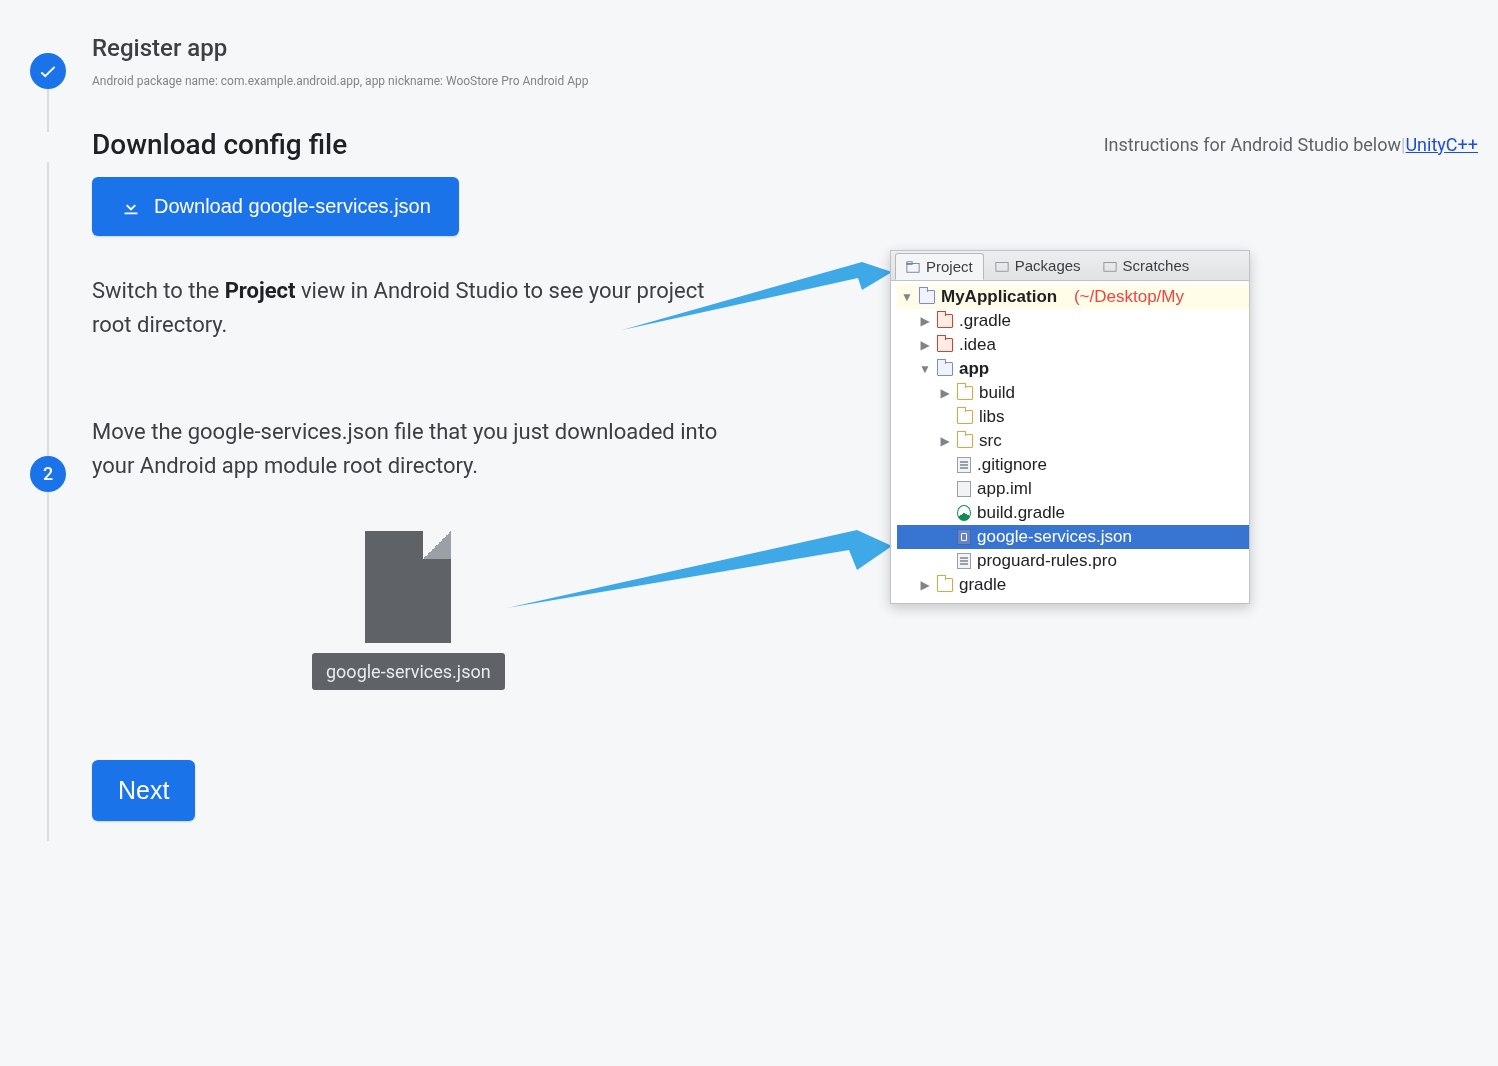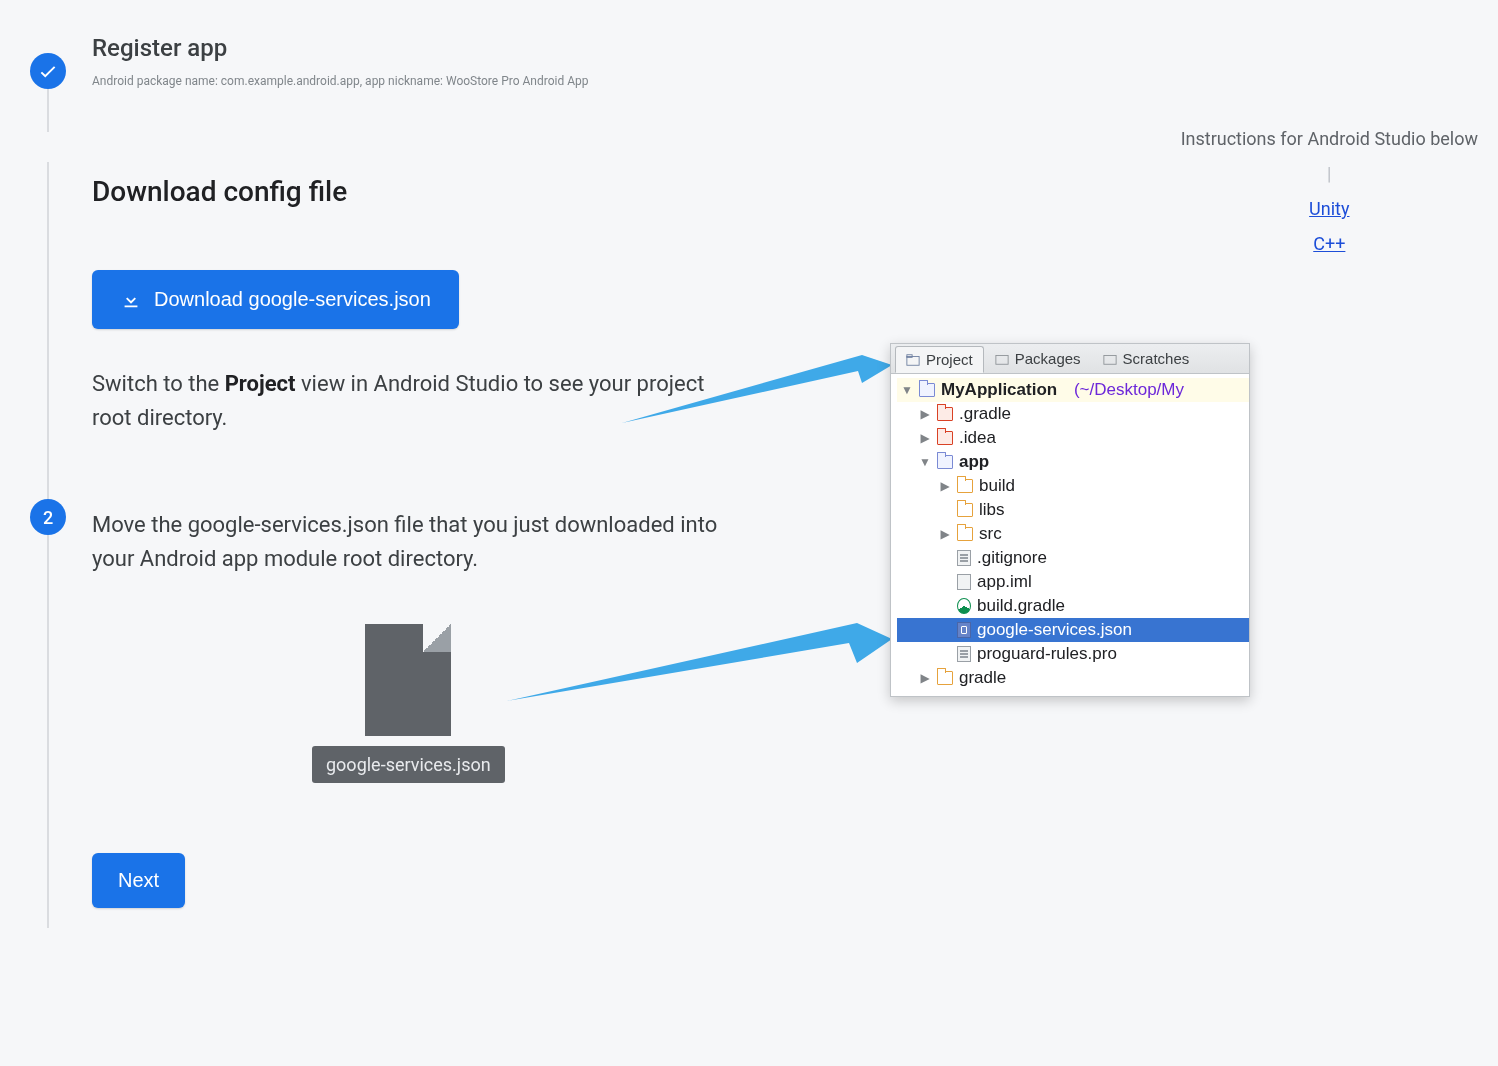--- a/index.html
+++ b/index.html
@@ -38,22 +38,22 @@
     font-size: 12px; color: #80868b; margin-top: 12px; margin-bottom: 24px;
   }
   .step-header-row {
     display: flex; align-items: center; justify-content: space-between;
     padding-top: 2px; margin-bottom: 16px;
   }
   .step-title-2 {
     font-size: 28px; font-weight: 500; color: #202124;
   }
   .instr-right {
-    display: flex; align-items: center; gap: 14px;
-    font-size: 18px; color: #5f6368; flex-direction: column;
+    display: flex; align-items: center; 
+    font-size: 18px; color: #5f6368;
   }
   .instr-right .sep { color: #bdc1c6; }
   .instr-right a { color: #1d4ed8; }
   .download-btn {
     display: inline-flex; align-items: center; gap: 12px;
     background: #1a73e8; color: white;
     border: none; border-radius: 6px;
     font-size: 20px; font-weight: 500;
     padding: 18px 28px;
     cursor: pointer;
@@ -87,21 +87,21 @@
   }
   .file-label {
     background: #5f6368; color: #e8eaed;
     font-size: 18px; padding: 8px 14px;
     margin-top: 10px; border-radius: 3px;
   }
   .next-btn {
     display: inline-flex; align-items: center; justify-content: center;
     background: #1a73e8; color: white;
     border: none; border-radius: 6px;
-    font-size: 20px; font-weight: 500;
+    font-size: 25px; font-weight: 500;
     padding: 16px 26px; margin-top: 70px;
     cursor: pointer;
     box-shadow: 0 1px 2px rgba(0,0,0,0.15);
   }
   
   .as-panel {
     position: absolute;
     top: 0; left: 138px;
     width: 360px;
     background: white;
@@ -157,21 +157,21 @@
   .fld.orange{ background: #fff; border-color: #e6a23c; }
   .fld::before{ content:''; position:absolute; top:-4px; left:-1px; width:7px; height:4px; background:inherit; border:1px solid; border-color:inherit; border-bottom:none; border-radius:1px 1px 0 0;}
   .fileico {
     width: 14px; height: 16px; border: 1px solid #9aa0a6;
     background: #f1f3f4; display: inline-block; position: relative;
   }
   .fileico.json { background:#6683c8; border-color:#4a66a8;}
   .fileico.json::after{content:'';position:absolute;inset:3px;border:1px solid white;border-radius:1px;}
   .fileico.gradle { border-radius:50%; border-color:#0d8f4f; background: conic-gradient(#fff 0 33%, #0d8f4f 33% 66%, #fff 66% 100%);}
   .fileico.txt::after{content:'';position:absolute;left:2px;right:2px;top:3px;height:2px;box-shadow:0 0 0 #9aa0a6,0 3px 0 #9aa0a6,0 6px 0 #9aa0a6;background:#9aa0a6;}
-  .tree-row .dimpath { color: #6d28d9; }
+  .tree-row .dimpath { color: #ef4444; }
   
   .arrow {
     position: absolute;
     pointer-events: none;
   }
   .arrow svg { display: block; }
   .arrow1 { top: 12px; left: -130px; width: 270px; height: 70px; }
   .arrow2 { top: 280px; left: -245px; width: 385px; height: 80px; }
 </style>
 </head>

